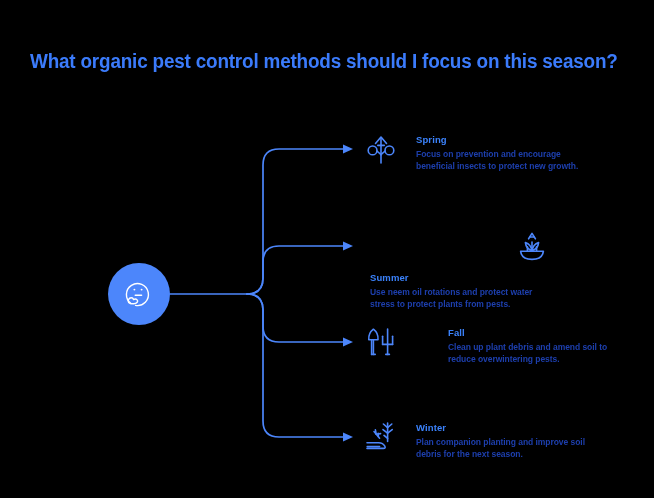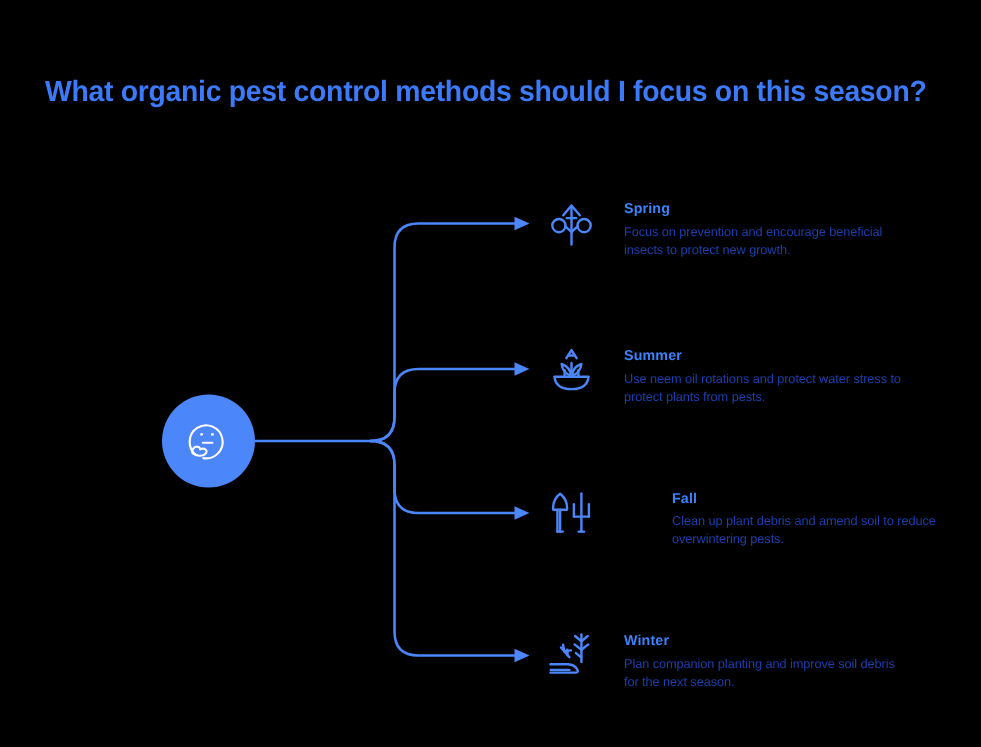--- a/index.html
+++ b/index.html
@@ -87,29 +87,29 @@
   .branch-title {
     font-size: 9.5px;
     font-weight: bold;
     color: #3b82fb;
     letter-spacing: 0.1px;
     line-height: 12px;
     margin-bottom: 3px;
   }
   .branch-desc {
     font-size: 8.5px;
-    font-weight: normal;
+    font-weight: bold;
     color: #1d3fae;
     line-height: 11.5px;
     width: 185px;
     letter-spacing: -0.05px;
   }
 
   .b0 { left: 358px; top: 126px; }
-  .b1 { left: 358px; top: 224px; }
+  .b1 { left: 358px; top: 224px; flex-direction: column; }
   .b2 { left: 358px; top: 319px; gap: 32px; }
   .b3 { left: 358px; top: 414px; }
 </style>
 </head>
 <body>
 
 <div id="canvas">
 
   <div class="title">What organic pest control methods should I focus on this season?</div>
 

